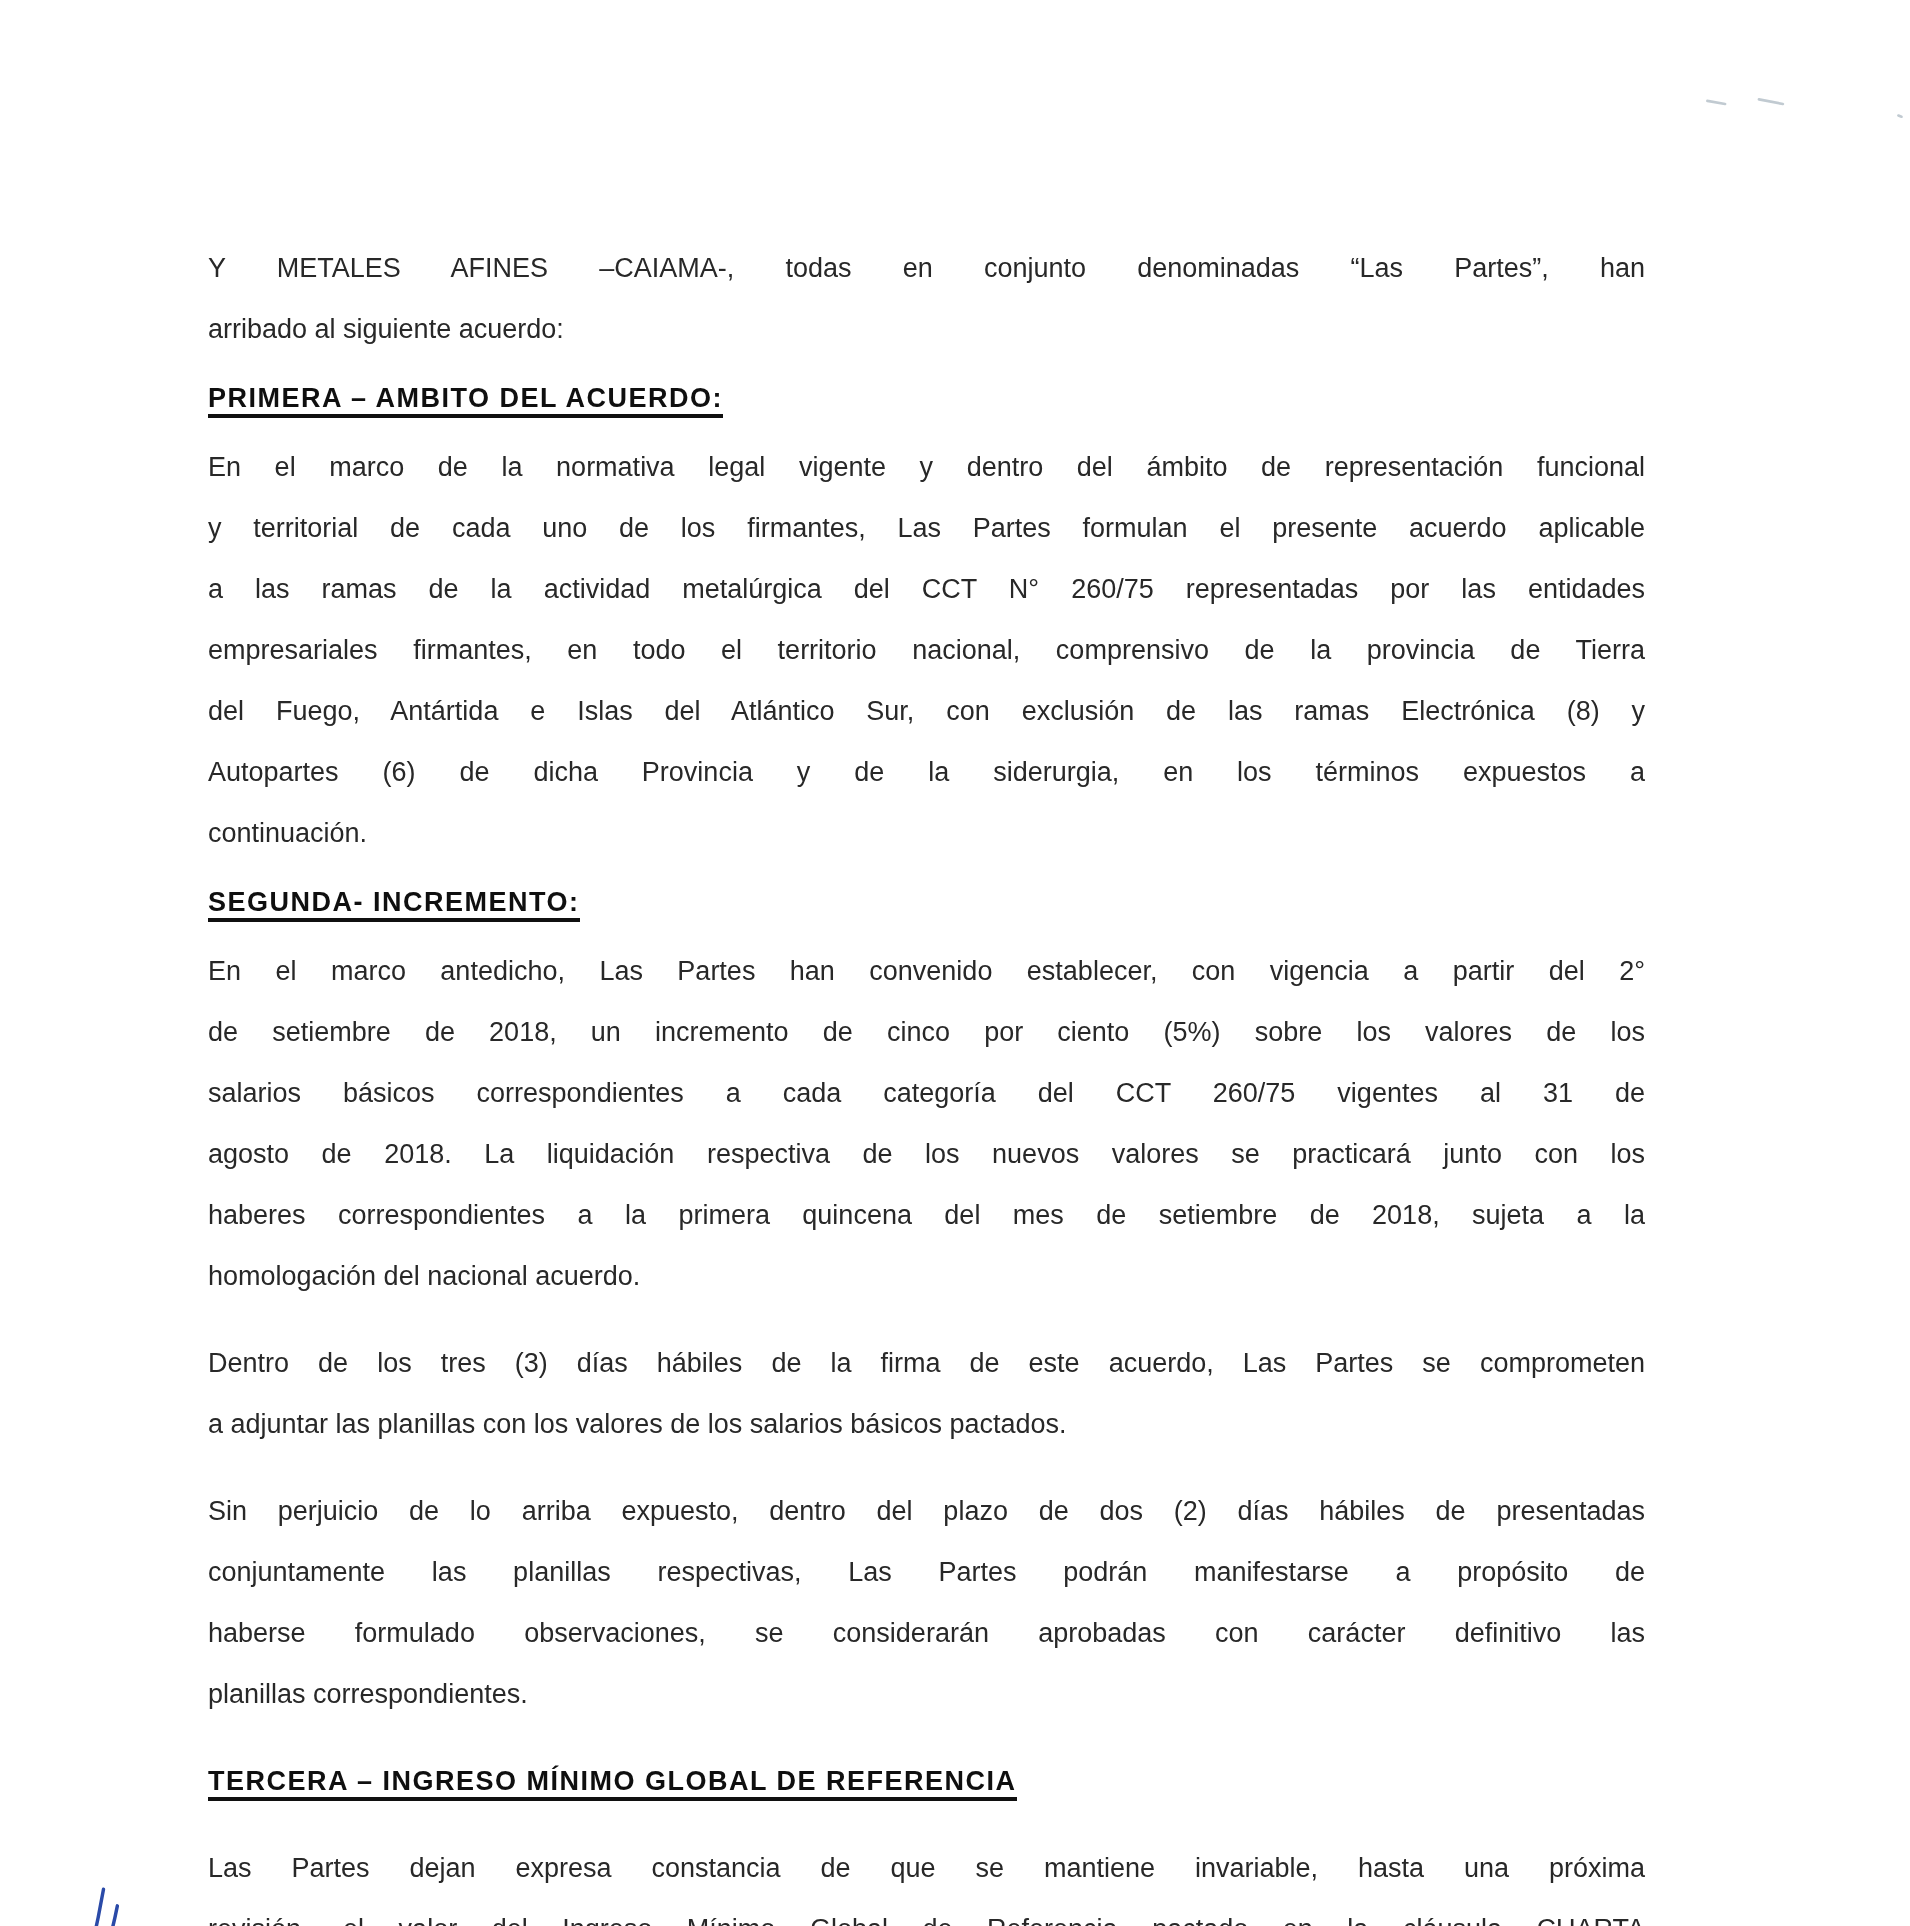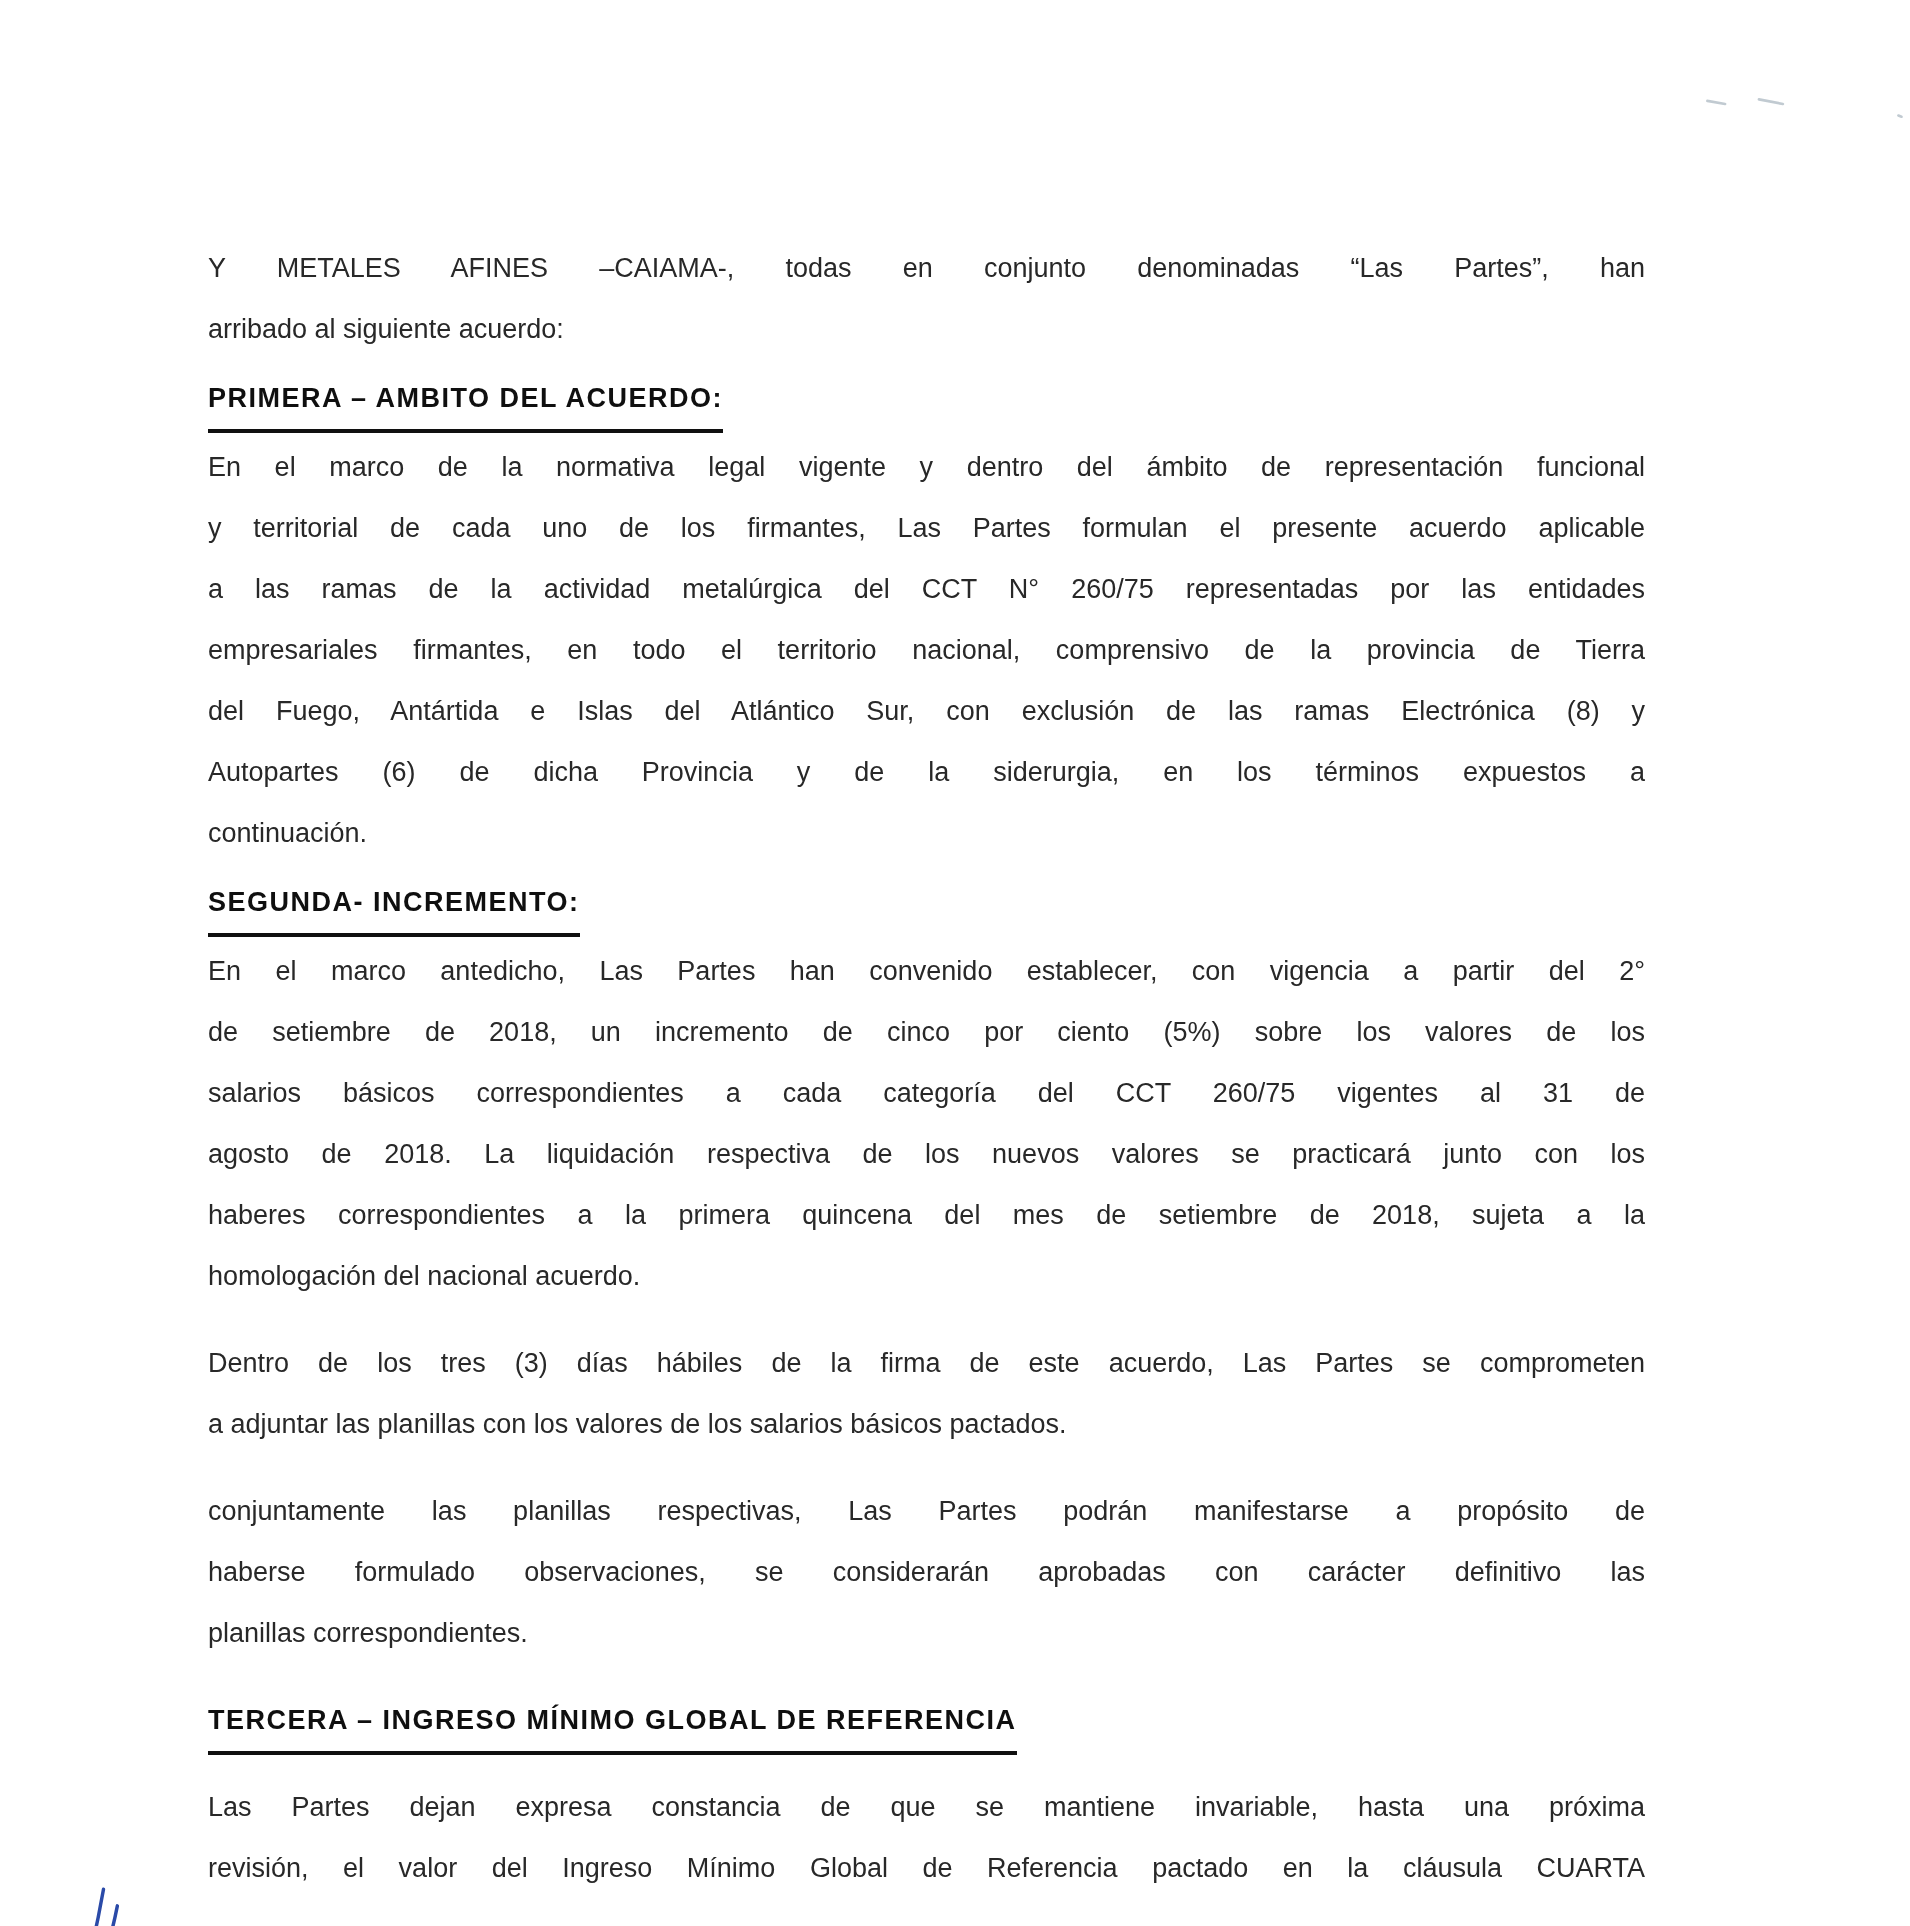--- a/index.html
+++ b/index.html
@@ -9,21 +9,21 @@
   }
   .doc{
     position:absolute;left:200px;top:230px;width:1453px;
     color:#282828;font-size:27px;line-height:61px;
   }
   .block{margin:8px;}
   .block.gap{margin-top:26px;}
   .line{text-align:justify;text-align-last:justify;text-justify:inter-word;}
   .line.last{text-align-last:left;}
   .heading{font-weight:bold;color:#0f0f0f;}
-  .hd{border-bottom:4.2px solid #101010;padding-bottom:16px;letter-spacing:1.5px;display:inline;}
+  .hd{border-bottom:4.2px solid #101010;padding-bottom:1px;letter-spacing:1.5px;display:inline;}
   .sigs{position:absolute;left:0;top:0;width:1911px;height:2702px;pointer-events:none;}
   .sigs path{fill:none;stroke-linecap:round;stroke-linejoin:round;}
 </style>
 </head>
 <body>
 
 <main class="doc" style="color: rgb(40, 40, 40);">
     <div class="block para">
       <div class="line">Y METALES AFINES –CAIAMA-, todas en conjunto denominadas “Las Partes”, han</div>
       <div class="line last">arribado al siguiente acuerdo:</div>
@@ -45,20 +45,21 @@
       <div class="line">salarios básicos correspondientes a cada categoría del CCT 260/75 vigentes al 31 de</div>
       <div class="line">agosto de 2018. La liquidación respectiva de los nuevos valores se practicará junto con los</div>
       <div class="line">haberes correspondientes a la primera quincena del mes de setiembre de 2018, sujeta a la</div>
       <div class="line last">homologación del nacional acuerdo.</div>
     </div>
     <div class="block para gap">
       <div class="line">Dentro de los tres (3) días hábiles de la firma de este acuerdo, Las Partes se comprometen</div>
       <div class="line last">a adjuntar las planillas con los valores de los salarios básicos pactados.</div>
     </div>
     <div class="block para gap">
+      <div class="line">Sin perjuicio de lo arriba expuesto, dentro del plazo de dos (2) días hábiles de presentadas</div>
       <div class="line">conjuntamente las planillas respectivas, Las Partes podrán manifestarse a propósito de</div>
       <div class="line">haberse formulado observaciones, se considerarán aprobadas con carácter definitivo las</div>
       <div class="line last">planillas correspondientes.</div>
     </div>
     <div class="block heading gap"><span class="hd">TERCERA – INGRESO MÍNIMO GLOBAL DE REFERENCIA</span></div>
     <div class="block para gap">
       <div class="line">Las Partes dejan expresa constancia de que se mantiene invariable, hasta una próxima</div>
       <div class="line">revisión, el valor del Ingreso Mínimo Global de Referencia pactado en la cláusula CUARTA</div>
     </div>
   </main>

